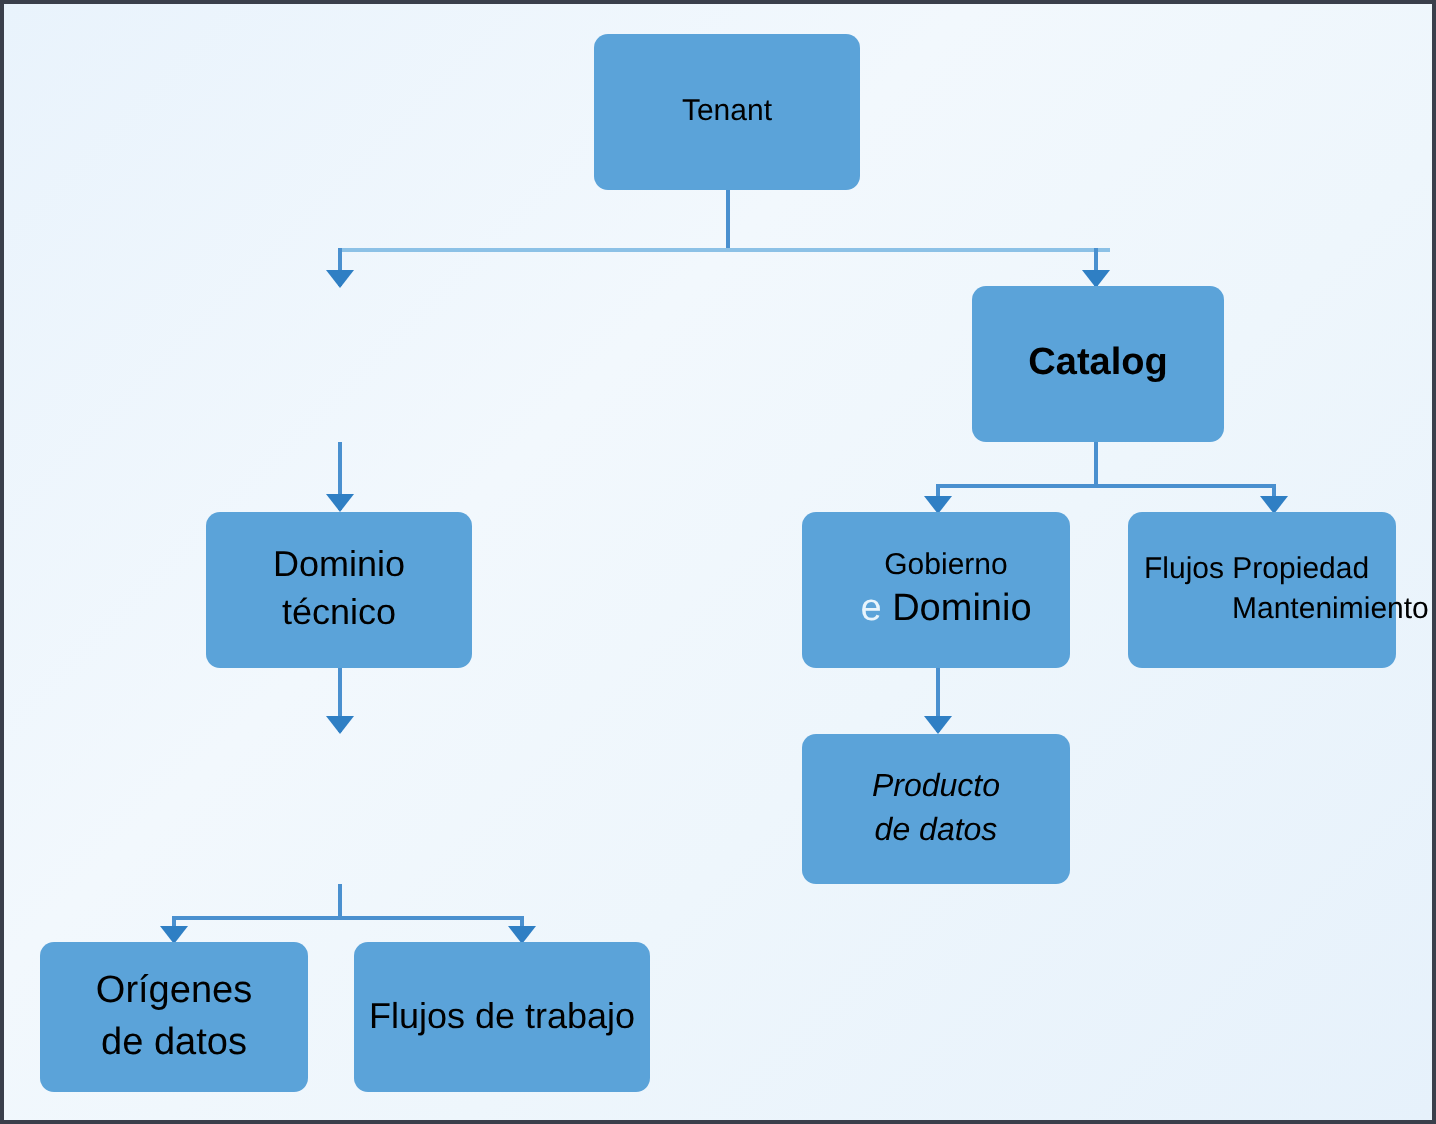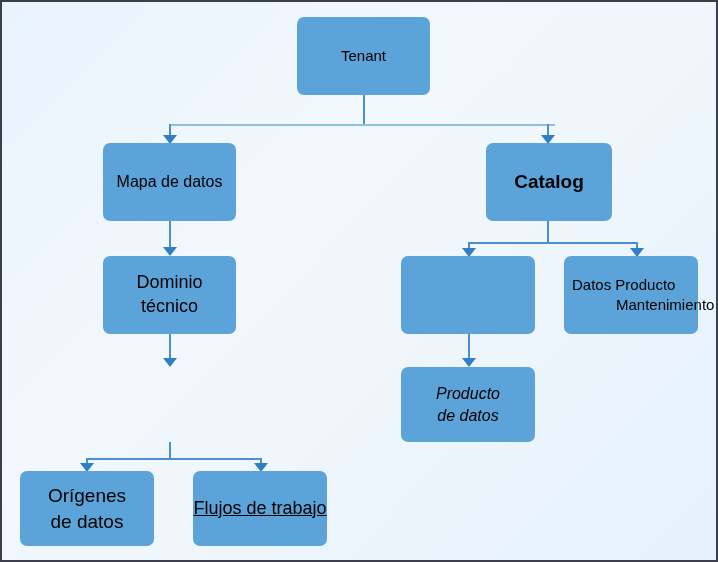--- a/index.html
+++ b/index.html
@@ -100,49 +100,50 @@
   <div class="vline" style="left:634px; top:240px; height:9px;"></div>
   <div class="arrow" style="left:628px; top:246px;"></div>
 
   <div class="vline" style="left:466px; top:332px; height:32px;"></div>
   <div class="arrow" style="left:460px; top:356px;"></div>
 
   <div class="node" style="left:295px; top:15px; width:133px; height:78px; font-size:15px;">
     <span class="ln">Tenant</span>
   </div>
 
-  <div class="node overflow" style="left:101px; top:141px; width:133px; height:78px; font-size:16px;">
-    <span class="ln">Mapa de datos</span>
-  </div>
 
   <div class="node" style="left:484px; top:141px; width:126px; height:78px; font-size:19px;font-weight:bold;">
     <span class="ln">Catalog</span>
   </div>
 
   <div class="node" style="left:101px; top:254px; width:133px; height:78px; font-size:18px;">
     <span class="ln">Dominio</span>
     <span class="ln">técnico</span>
   </div>
 
   <div class="node" style="left:399px; top:254px; width:134px; height:78px; align-items:flex-start; padding-left:10px;">
+    <span class="ln" style="font-size:15px; width:100%;">Gobierno</span>
+    <span class="ln" style="font-size:19px; width:100%;">
+      <span style="color:#e8f4fc;">e</span><span> </span><span>Dominio</span>
+    </span>
   </div>
 
   <div class="node overflow" style="left:562px; top:254px; width:134px; height:78px; align-items:flex-start; padding-left:8px;">
-    <span class="ln" style="font-size:15px;">Datos  Producto</span>
+    <span class="ln" style="font-size:15px;">Flujos  Propiedad</span>
     <span class="ln" style="font-size:15px; margin-left:44px;">Mantenimiento</span>
   </div>
 
 
   <div class="node" style="left:399px; top:365px; width:134px; height:75px; font-size:16px;font-style:italic;">
     <span class="ln">Producto</span>
     <span class="ln">de datos</span>
   </div>
 
   <div class="node" style="left:18px; top:469px; width:134px; height:75px; font-size:19px;">
     <span class="ln">Orígenes</span>
     <span class="ln">de datos</span>
   </div>
 
-  <div class="node overflow" style="left:191px; top:469px; width:134px; height:75px; font-size:18px;text-decoration:underline;">
+  <div class="node overflow" style="left:175px; top:469px; width:148px; height:75px; font-size:18px;">
     <span class="ln">Flujos de trabajo</span>
   </div>
 
 </div>
 
 </body></html>

